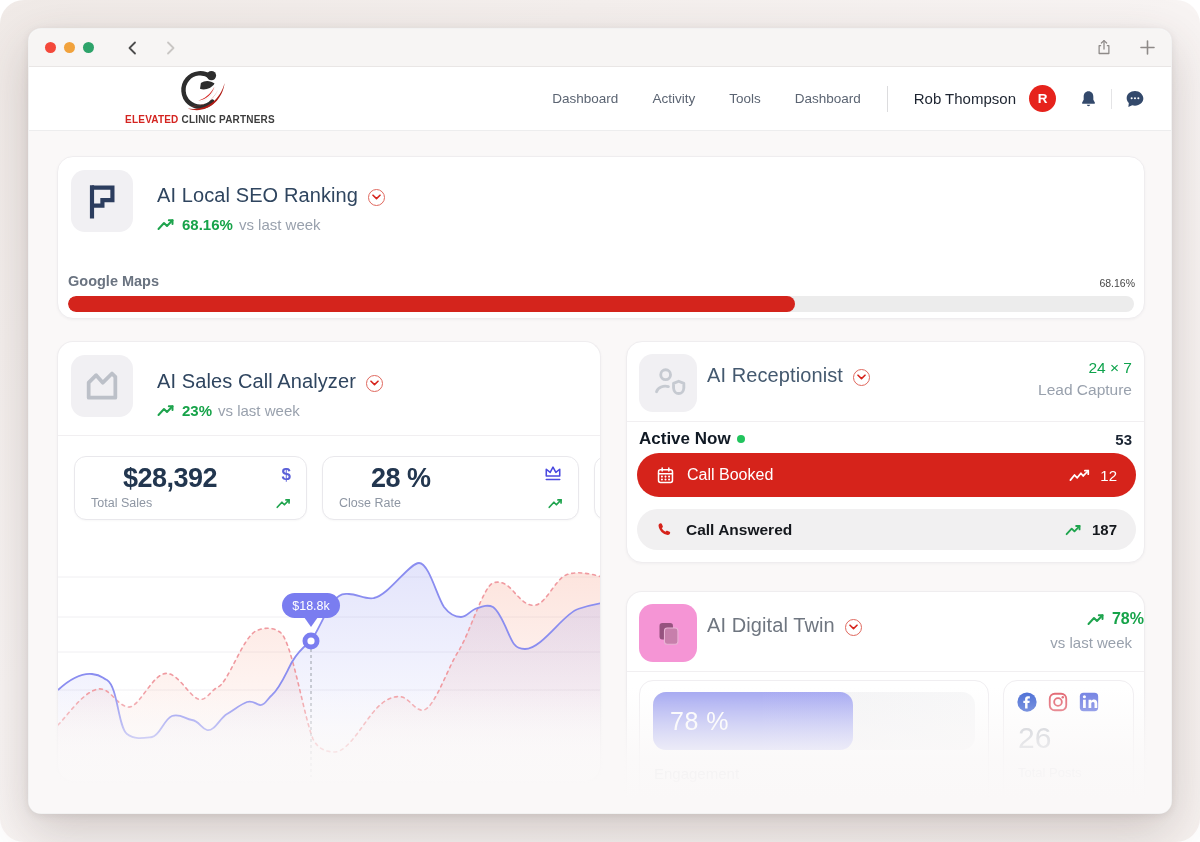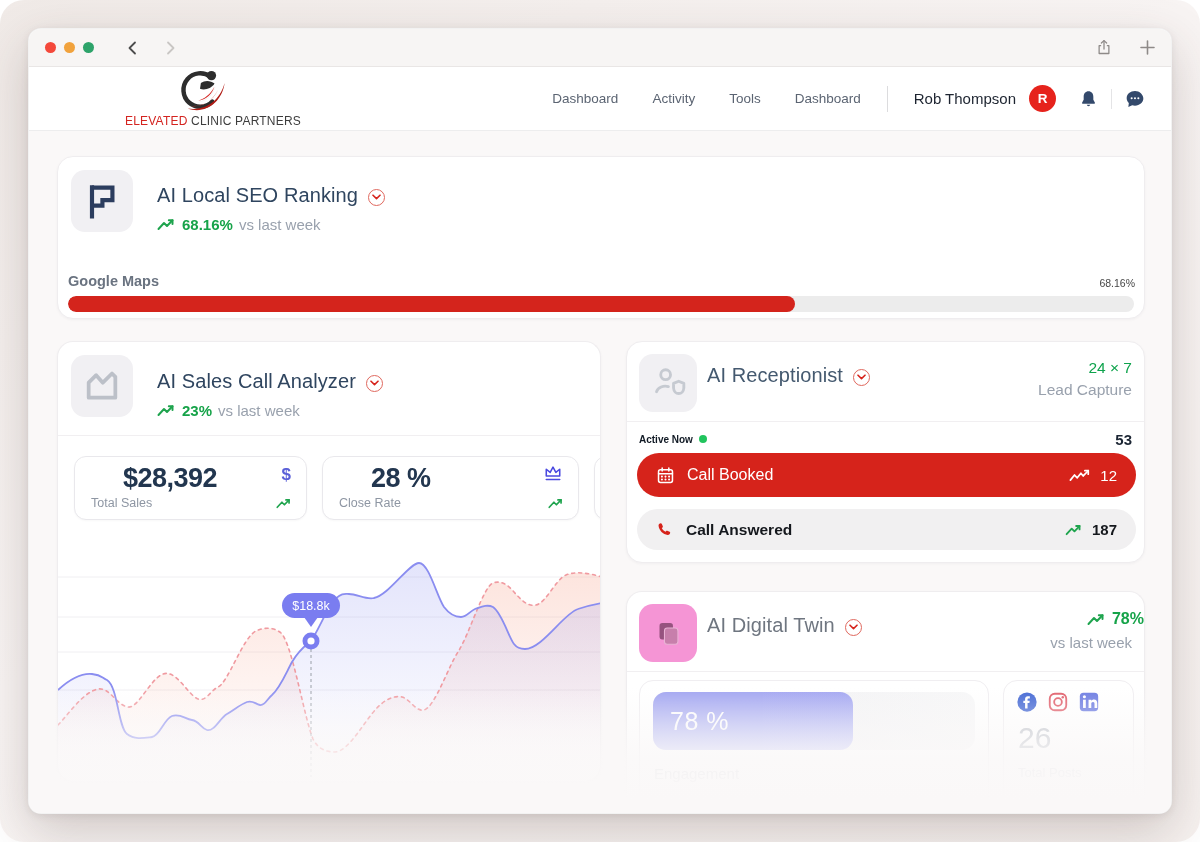--- a/index.html
+++ b/index.html
@@ -13,21 +13,21 @@
   .toolbar { height:38px; background:#f7f5f4; border-bottom:1px solid #e9e6e5; display:flex; align-items:center; padding:0 16px; }
   .lights { display:flex; gap:8px; }
   .light { width:11px; height:11px; border-radius:50%; }
   .light.red{ background:#f4483a; } .light.yellow{ background:#f1a23c; } .light.green{ background:#2ea36a; }
   .navbtns { display:flex; gap:27px; margin-left:32px; }
   .tb-right { margin-left:auto; display:flex; gap:27px; align-items:center; }
 
   
   .appheader { position:relative; height:64px; background:#fff; border-bottom:1px solid #ededee; }
   .logo { position:absolute; left:96px; top:2px; width:150px; text-align:center; }
-  .logo-text { font-size:12px; font-weight:400; letter-spacing:.2px; color:#3d3d3d; margin-top:-3px; white-space:nowrap; }
+  .logo-text { font-size:10px; font-weight:700; letter-spacing:.2px; color:#3d3d3d; margin-top:-3px; white-space:nowrap; }
   .logo-text .red { color:#d42420; }
   .appnav { position:absolute; right:26px; top:0; height:100%; display:flex; align-items:center; }
   .navlink { font-size:13.5px; color:#5b6472; margin-left:34px; cursor:pointer; }
   .vsep { width:1px; height:26px; background:#dcdcde; margin:0 26px; }
   .vsep2 { width:1px; height:20px; background:#e4e4e6; margin:0 13px; }
   .username { font-size:15px; color:#1d2430; font-weight:500; }
   .avatar { width:27px; height:27px; border-radius:50%; background:#e6231c; color:#fff; font-size:13.5px; font-weight:700; display:flex; align-items:center; justify-content:center; margin-left:13px; }
   .icon-btn { display:flex; align-items:center; cursor:pointer; }
   .bell-wrap { margin-left:23px; }
 
@@ -68,21 +68,21 @@
   .saleschart { position:absolute; left:0; top:205px; width:544px; height:232px; }
 
   
   #card-recep { left:597px; top:210px; width:519px; height:222px; }
   #card-recep .iconbox { width:58px; height:58px; left:12px; top:12px; }
   #card-recep .card-title { left:80px; top:22px; color:#44596f; }
   .badge-top { position:absolute; right:12px; top:17px; font-size:15.5px; font-weight:400; color:#0ea34c; }
   .badge-sub { position:absolute; right:12px; top:39px; font-size:15.5px; color:#99a1ad; }
   #card-recep .divider { top:79px; }
   .active-row { position:absolute; left:12px; right:12px; top:86px; height:22px; display:flex; align-items:center; }
-  .active-label { font-size:10px; font-weight:700; color:#101924; display:flex; align-items:center; gap:6px; }
+  .active-label { font-size:17px; font-weight:700; color:#101924; display:flex; align-items:center; gap:6px; }
   .green-dot { width:8px; height:8px; border-radius:50%; background:#21c45d; display:inline-block; }
   .active-value { margin-left:auto; font-size:15px; font-weight:600; color:#1b2533; }
   .pill { position:absolute; left:10px; right:8px; display:flex; align-items:center; padding:0 19px; cursor:pointer;justify-content:flex-end; }
   .pill-red { top:111px; height:44px; border-radius:22px; background:#d6231b; color:#fff; }
   .pill-gray { top:167px; height:41px; border-radius:21px; background:#f1f0f1; color:#15181d; }
   .pill-label { font-size:16px; margin-left:12px; }
   .pill-gray .pill-label { font-weight:600; font-size:15.5px; }
   .pill-right { margin-left:auto; display:flex; align-items:center; gap:9px; font-size:15px; }
 
   

